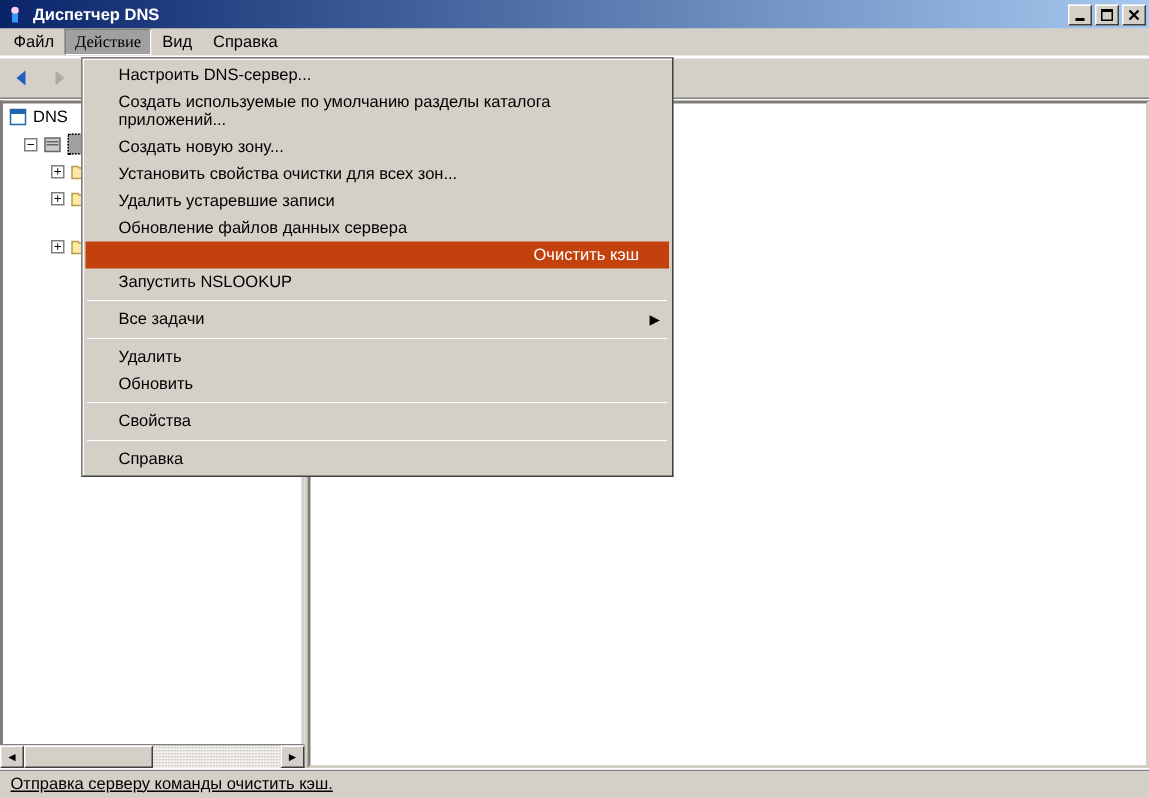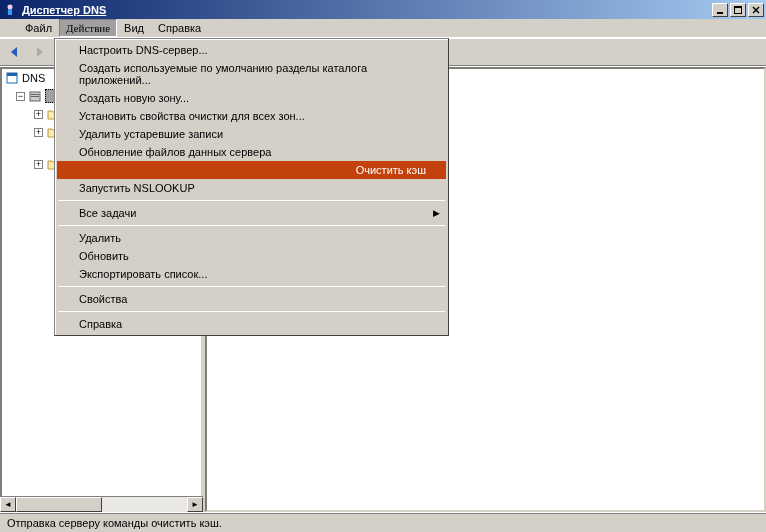--- a/index.html
+++ b/index.html
@@ -1,24 +1,24 @@
 <!DOCTYPE html>
 <html><head>
 <meta charset="utf-8">
 <style>
   * { box-sizing: border-box; margin: 0; padding: 0; font-family: Tahoma, sans-serif; font-size: 11px; }
   body { background: #d4d0c8; width: 766px; height: 532px; overflow: hidden; position: relative; }
   
   .titlebar { background: linear-gradient(to right, #0a246a, #a6caf0); height: 19px; display: flex; align-items: center; padding: 0 2px; color: #fff; }
   .titlebar .app-icon { width: 16px; height: 16px; margin-right: 4px; display:flex; align-items:center; justify-content:center; }
-  .titlebar .title { flex: 1; font-weight: bold; font-size: 11px; text-decoration: underline; }
+  .titlebar .title { flex: 1; font-weight: bold; font-size: 11px; }
   .titlebar .winbtns { display: flex; gap: 0; }
   .winbtn { width: 16px; height: 14px; background: #d4d0c8; border: 1px solid #fff; border-right-color:#404040; border-bottom-color:#404040; display:flex; align-items:center; justify-content:center; font-size:10px; font-family: "Marlett", sans-serif; color:#000; margin-left:2px; }
   
-  .menubar { background: #d4d0c8; height: 19px; display: flex; align-items: stretch; padding: 0 18px; border-bottom: 1px solid #fff; }
+  .menubar { background: #d4d0c8; height: 19px; display: flex; align-items: stretch; padding: 0 2px; border-bottom: 1px solid #fff; }
   .menuitem { padding: 2px 7px; display:flex; align-items:center; }
   .menuitem.open { background: #a0a0a0; border:1px solid #808080; border-right-color:#fff; border-bottom-color:#fff; padding:1px 6px;font-family:Liberation Serif, serif; }
   
   .toolbar { background: #d4d0c8; height: 28px; display:flex; align-items:center; padding: 0 4px; border-top:1px solid #fff; border-bottom:1px solid #808080; gap:2px; }
   .toolbtn { width: 22px; height:22px; display:flex; align-items:center; justify-content:center; }
   .toolbtn.disabled { opacity: .5; }
   .toolsep { width:1px; height:20px; background:#808080; border-right:1px solid #fff; margin:0 3px; }
   
   .client { position:relative; height: calc(532px - 19px - 19px - 28px - 20px); display:flex; background:#d4d0c8; border-top:1px solid #fff;justify-content:flex-end; }
   
@@ -31,21 +31,21 @@
   .depth-2 { padding-left: 32px; }
   .selected .tlabel { background:#a0a0a0; color:#000; padding:0 1px; border:1px dotted #000;}
   
   .content { flex:1; background:#fff; border:2px inset #d4d0c8; margin-left:2px; }
   
   .hscroll { position:absolute; bottom:0; left:0; width:203px; height:16px; background:#d4d0c8; border-top:1px solid #808080; display:flex; }
   .hscroll .sbtn { width:16px; height:15px; background:#d4d0c8; border:1px solid #fff; border-right-color:#404040; border-bottom-color:#404040; display:flex; align-items:center; justify-content:center; font-size:8px; }
   .hscroll .track { flex:1; background: repeating-conic-gradient(#fff 0% 25%, #d4d0c8 0% 50%) 50% / 2px 2px; position:relative; }
   .hscroll .thumb { position:absolute; left:0; top:0; width:50%; height:100%; background:#d4d0c8; border:1px solid #fff; border-right-color:#404040; border-bottom-color:#404040; }
   
-  .statusbar { height:20px; background:#d4d0c8; border-top:1px solid #808080; padding:2px 4px; display:flex; align-items:center; border-top:1px solid #fff; box-shadow: inset 0 1px 0 #808080; }
+  .statusbar { height:20px; background:#d4d0c8; border-top:1px solid #808080; padding:2px 4px; display:flex; align-items:center; border-top:1px solid #fff; box-shadow: inset 0 1px 0 #808080; text-decoration: underline; }
   .statusbar span { padding-left:3px; }
   
   .dropdown { position:absolute; left:54px; top:38px; width:395px; background:#d4d0c8; border:1px solid #808080; border-right:1px solid #404040; border-bottom:1px solid #404040; box-shadow: 1px 1px 0 #fff inset; padding:2px; z-index:10; }
   .dd-item { padding:3px 20px 3px 22px; display:flex; align-items:center; position:relative; }
   .dd-item.highlight { background:#c2410c; color:#fff;justify-content:flex-end; }
   .dd-sep { height:1px; background:#808080; border-bottom:1px solid #fff; margin:3px 1px; }
   .dd-item .arrow { position:absolute; right:6px; font-size:9px; }
 </style>
 </head>
 <body>
@@ -193,23 +193,20 @@
       <span>Все задачи</span>
       <span class="arrow">▶</span>
     </div>
     <div class="dd-sep"></div>
     <div class="dd-item">
       <span>Удалить</span>
     </div>
     <div class="dd-item">
       <span>Обновить</span>
     </div>
-    <div class="dd-item">
-      <span>Экспортировать список...</span>
-    </div>
     <div class="dd-sep"></div>
     <div class="dd-item">
       <span>Свойства</span>
     </div>
     <div class="dd-sep"></div>
     <div class="dd-item">
       <span>Справка</span>
     </div>
   </div>
 

